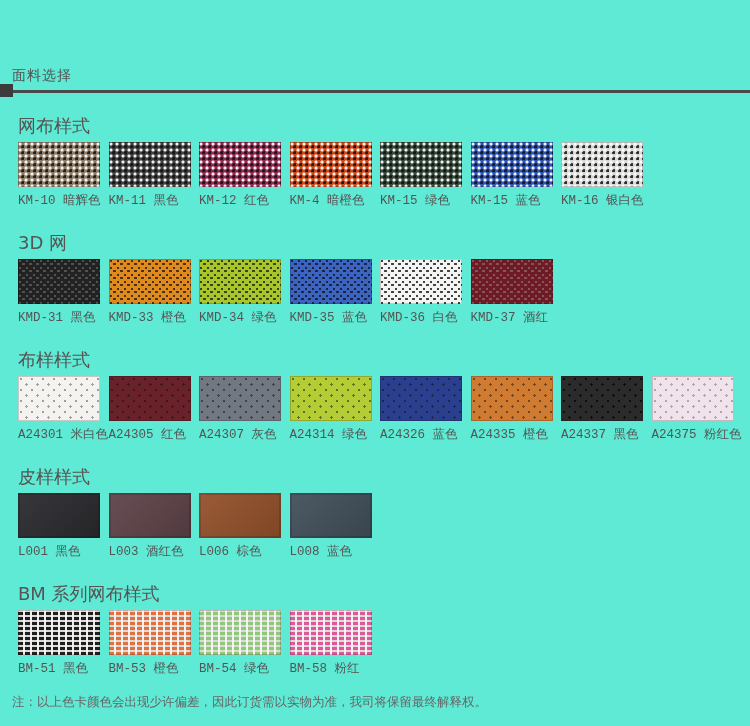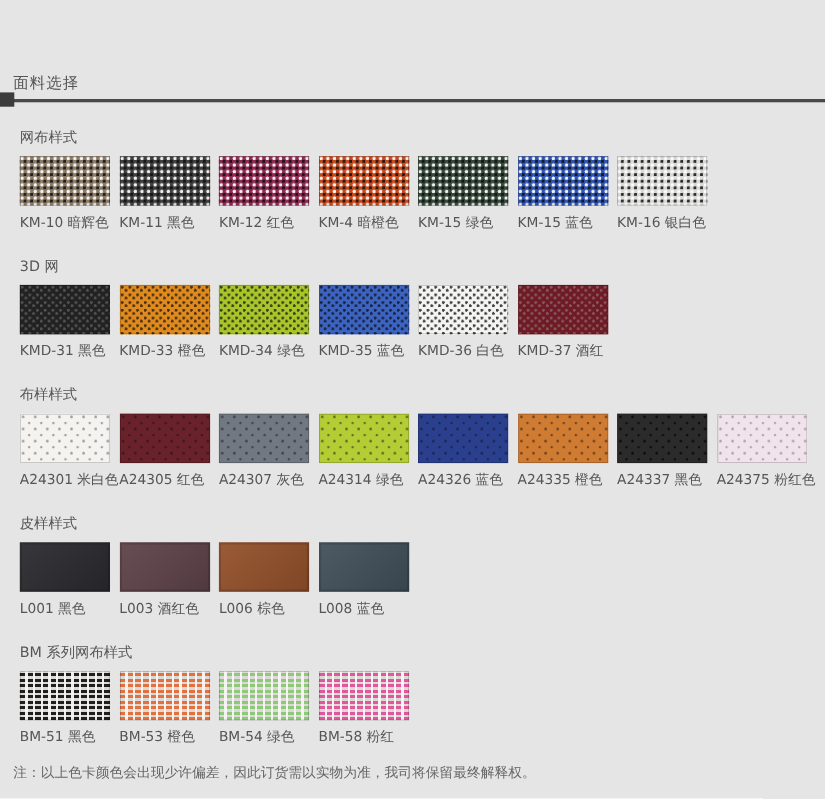--- a/index.html
+++ b/index.html
@@ -5,21 +5,21 @@
   html, body {
     margin: 0;
     padding: 0;
     background: #ffffff;
     font-family: "DejaVu Sans", "Liberation Sans", sans-serif;
   }
   .page {
     position: relative;
     width: 750px;
     height: 726px;
-    background: #e5e5e5;
+    background: #5eead4;
     overflow: hidden;
   }
   .header-title {
     position: absolute;
     left: 12px;
     top: 67px;
     font-size: 14px;
     color: #555555;
     letter-spacing: 1px;
   }
@@ -45,32 +45,33 @@
     top: 94px;
     width: 750px;
   }
   .section {
     margin: 28px 0 0 18px;
   }
   .section:first-child {
     margin-top: 25px;
   }
   .section-title {
-    font-size: 13px;
+    font-size: 18px;
     line-height: 14px;
     color: #555555;
     margin-bottom: 9px;
   }
   .swatch-row {
     display: flex;
     flex-wrap: nowrap;
   }
   .cell {
     width: 90.5px;
     flex: 0 0 90.5px;
+    font-family: Liberation Mono, monospace;
   }
   .swatch {
     width: 82px;
     height: 45px;
     box-shadow: inset 0 0 0 1px rgba(0,0,0,0.18);
     cursor: pointer;
   }
   .swatch-label {
     margin-top: 8px;
     font-size: 12.5px;

